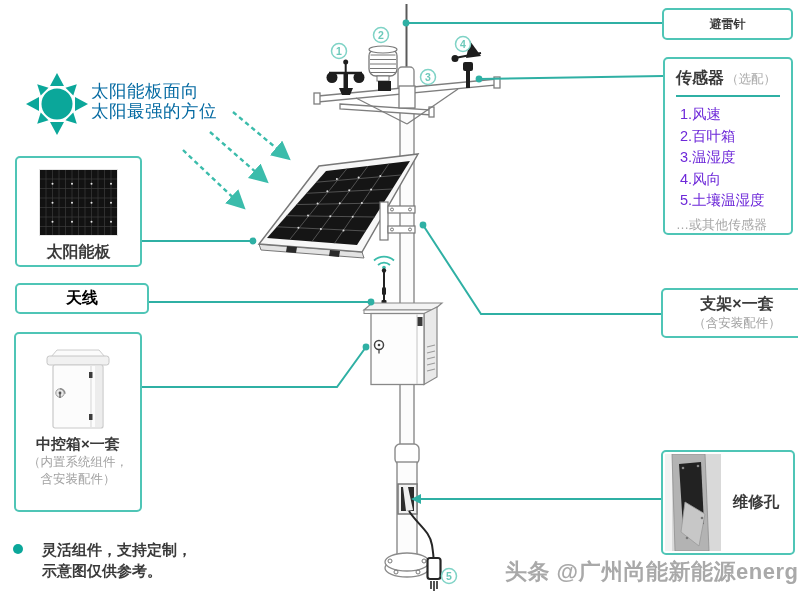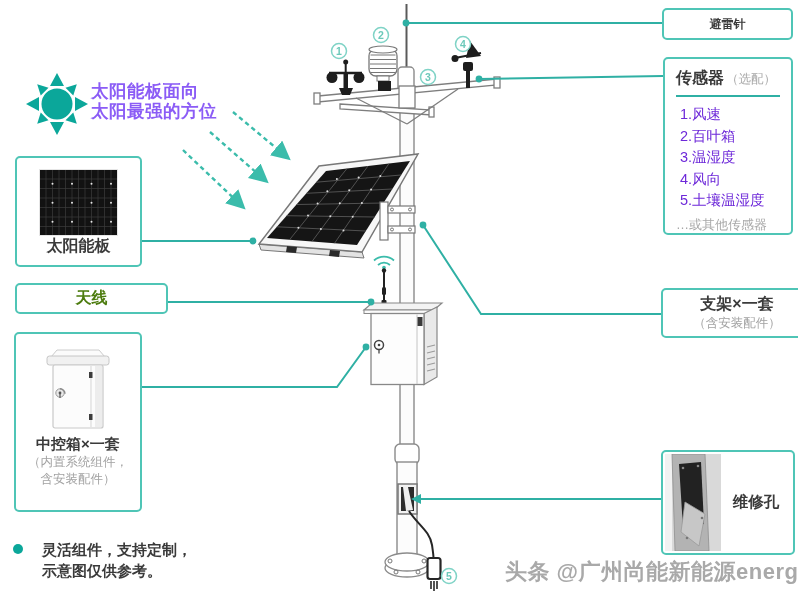--- a/index.html
+++ b/index.html
@@ -20,27 +20,27 @@
   .divider{height:2px;background:#2fb0a4;margin:6px 0 7px 0;width:104px;}
   .sensor-item{font-size:14.5px;color:#6d28d9;line-height:21.5px;padding-left:4px;}
   .other{font-size:13px;color:#a8a8a8;margin-top:4px;}
   #box-bracket{left:661px;top:288px;width:152px;height:50px;}
   #box-maint{left:661px;top:450px;width:134px;height:105px;display:flex;padding:2px;}
   .maint-thumb{display:block;}
   .maint-label{flex:1;display:flex;align-items:center;justify-content:center;
                font-size:15.5px;font-weight:700;color:#3a3a3a;}
   #box-solar{left:15px;top:156px;width:127px;height:111px;}
   .panel-thumb{display:block;margin:11px auto 0 auto;}
-  #box-solar .boxlabel{}
-  #box-antenna{left:15px;top:283px;width:153px;height:31px;font-size:16px;font-weight:700;color:#4d7c0f;}
+  #box-solar .boxlabel{margin-top:6px;}
+  #box-antenna{left:15px;top:283px;width:134px;height:31px;font-size:16px;font-weight:700;color:#000000;}
   #box-control{left:14px;top:332px;width:128px;height:180px;text-align:center;}
   .cab-thumb{display:block;margin:12px auto 3px auto;}
   #box-control .boxlabel{font-size:15px;}
-  .slogan{position:absolute;left:91px;top:82px;z-index:2;font-size:17.5px;font-weight:700;
-          color:#8b5cf6;line-height:19.5px;letter-spacing:0.5px;}
+  .slogan{position:absolute;left:91px;top:82px;z-index:2;font-size:17.5px;font-weight:400;
+          color:#0369a1;line-height:19.5px;letter-spacing:0.5px;}
   .note{position:absolute;left:13px;top:539px;z-index:2;display:flex;gap:19px;
         font-size:15px;font-weight:600;color:#3a3a3a;line-height:21px;}
   .bullet{width:10px;height:10px;border-radius:50%;background:#0ba79a;margin-top:5px;flex:none;}
   .watermark{position:absolute;left:505px;top:557px;z-index:3;font-size:22px;font-weight:600;
              color:#a9a9a9;letter-spacing:0.5px;white-space:nowrap;
              text-shadow:-1px -1px 0 #fff,1px -1px 0 #fff,-1px 1px 0 #fff,1px 1px 0 #fff;}
 </style>
 </head>
 <body>
 

